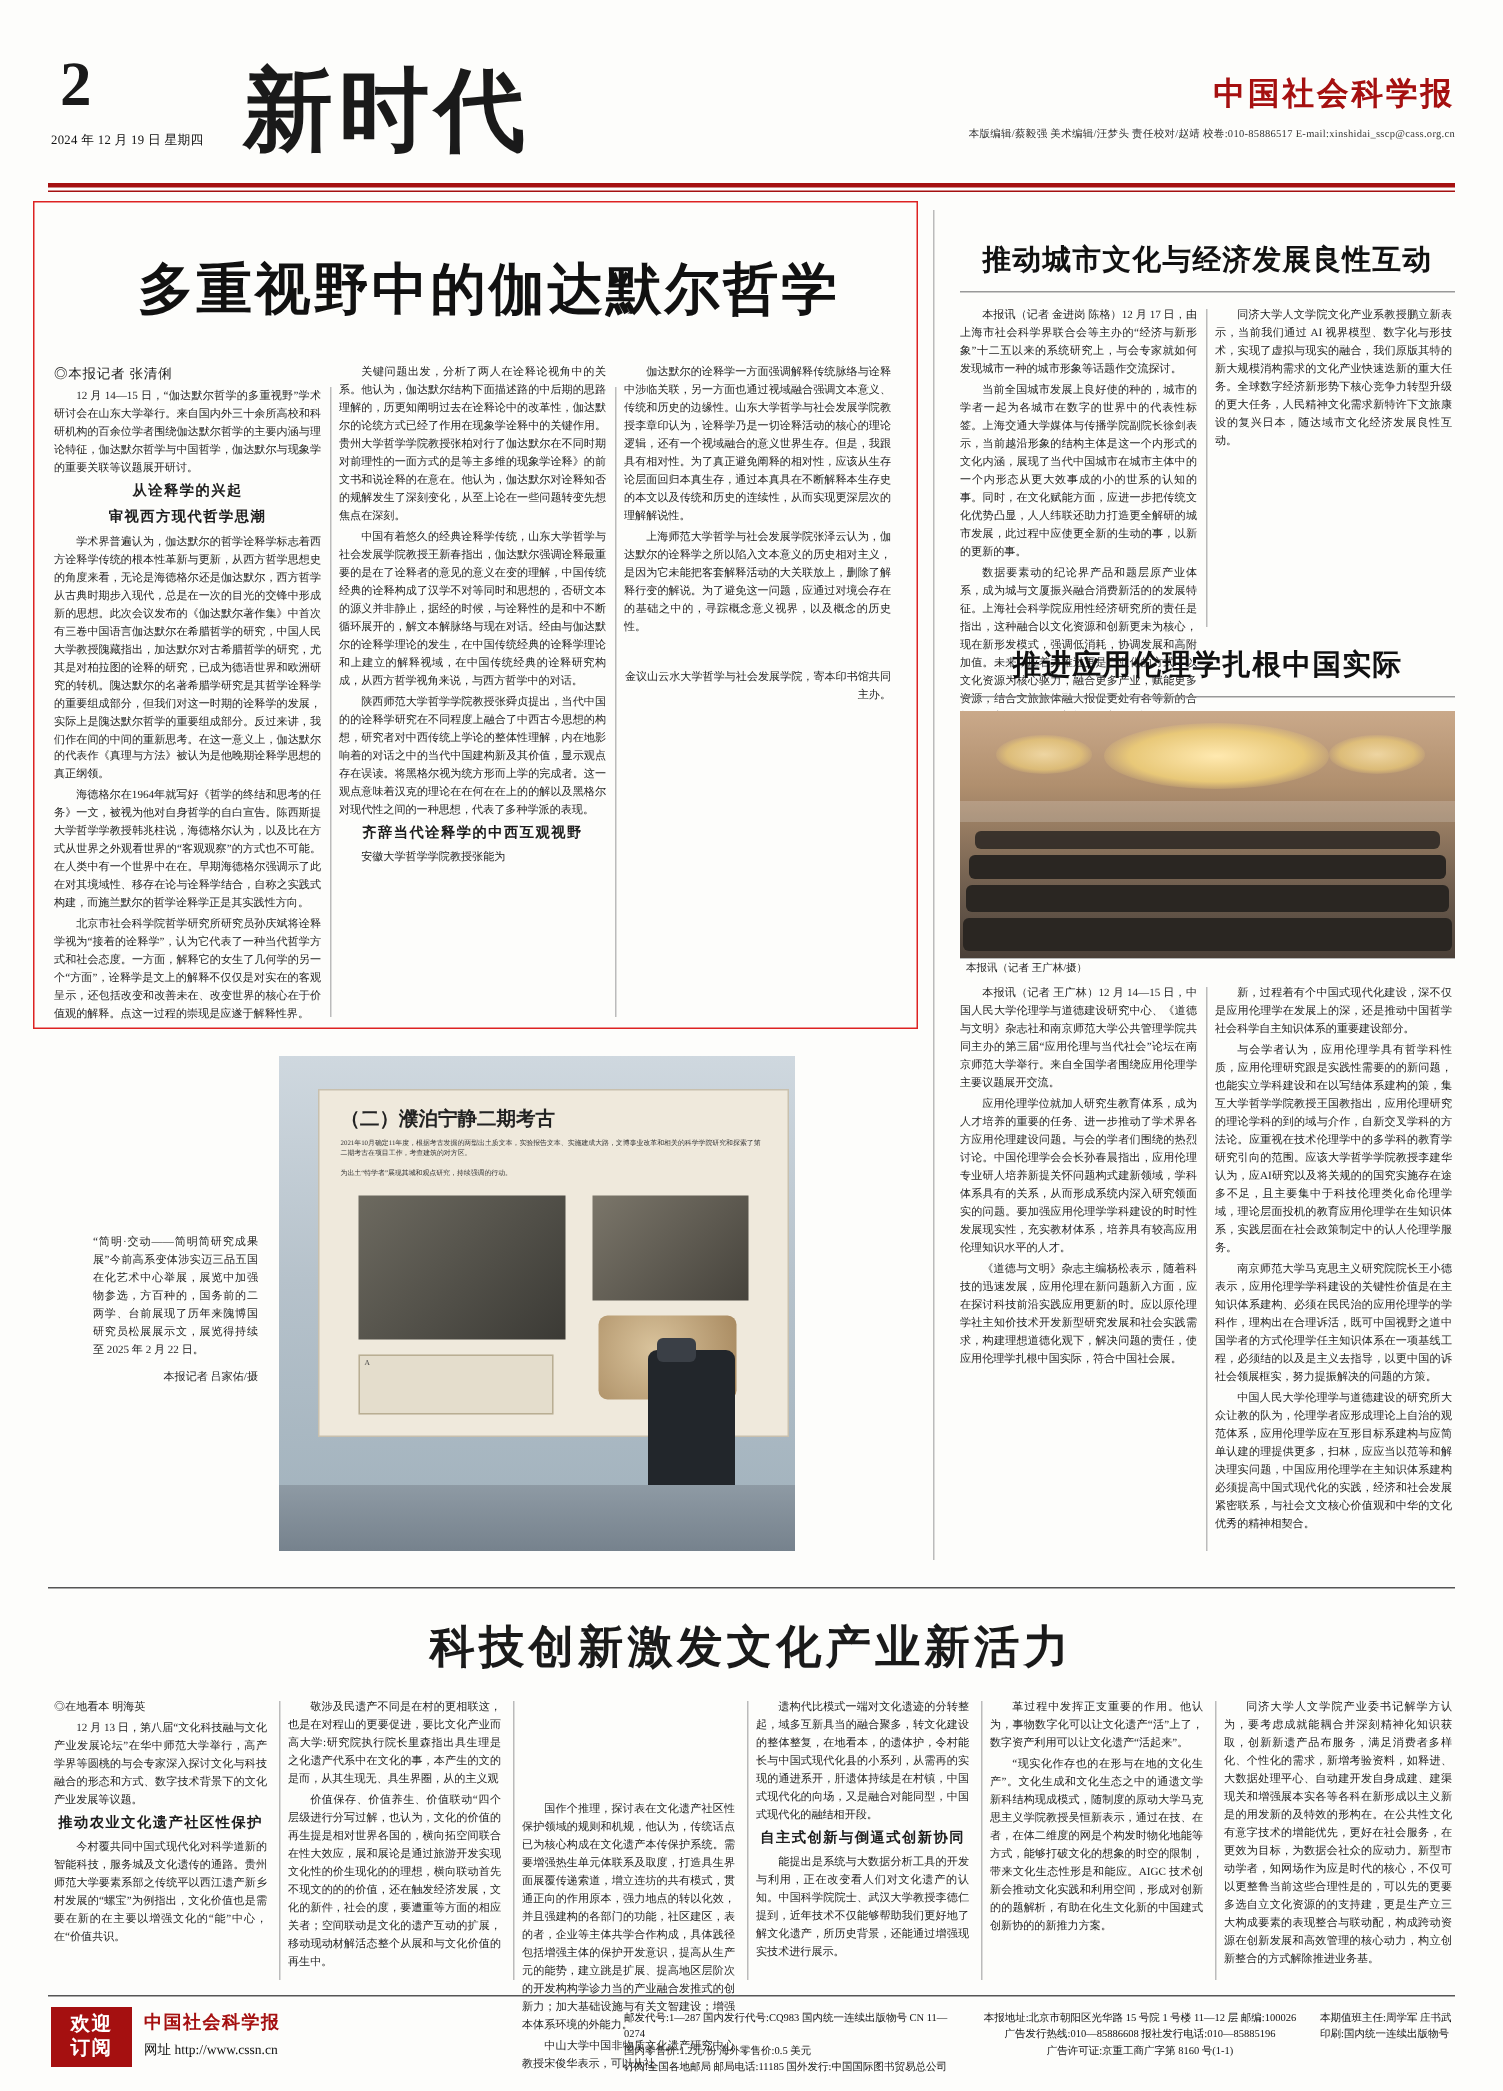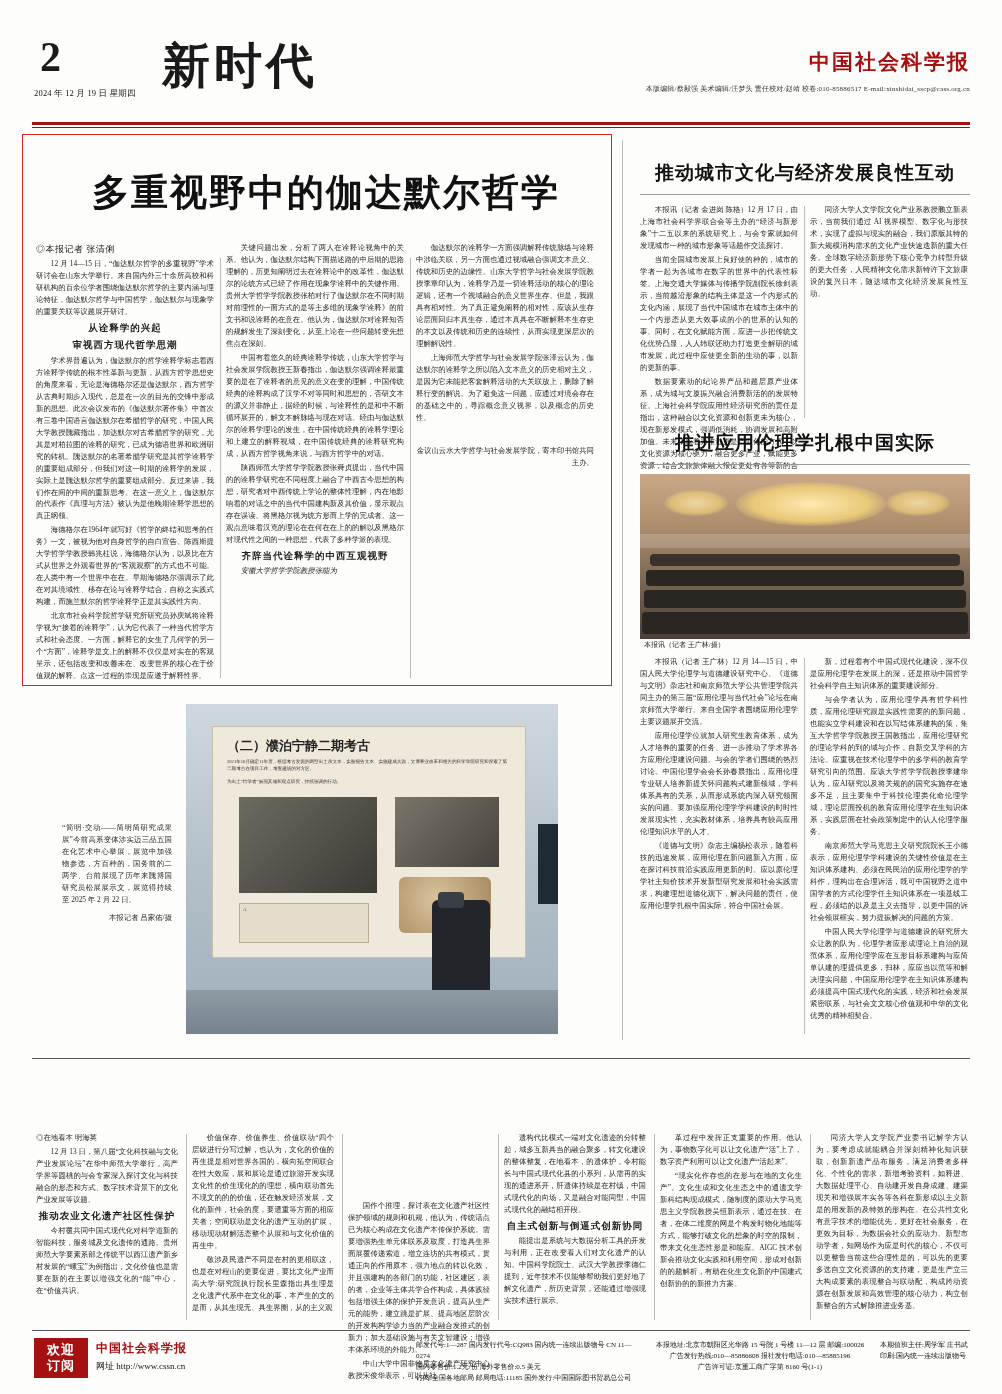--- a/index.html
+++ b/index.html
@@ -27,21 +27,21 @@
     font-size:42px;font-weight:bold;font-family:"Liberation Serif",serif;
     line-height:1;
   }
   .page-date{
     position:absolute;left:2px;top:48px;
     font-size:8.5px;letter-spacing:.2px;color:#111;
     white-space:nowrap;
   }
   .section-title{
     position:absolute;left:130px;top:-6px;
-    font-size:48px;font-weight:bold;letter-spacing:4px;
+    font-size:60px;font-weight:bold;letter-spacing:4px;
     font-family:"DejaVu Sans","Liberation Sans",sans-serif;
     color:#1a1a1a;
   }
   .paper-name{
     position:absolute;right:0;top:8px;
     font-size:21px;font-weight:bold;letter-spacing:2px;
     font-family:"DejaVu Sans","Liberation Sans",sans-serif;
     color:#a51010;
   }
   .editor-line{
@@ -183,21 +183,21 @@
     <p>海德格尔在1964年就写好《哲学的终结和思考的任务》一文，被视为他对自身哲学的自白宣告。陈西斯提大学哲学学教授韩兆柱说，海德格尔认为，以及比在方式从世界之外观看世界的“客观观察”的方式也不可能。在人类中有一个世界中在在。早期海德格尔强调示了此在对其境域性、移存在论与诠释学结合，自称之实践式构建，而施兰默尔的哲学诠释学正是其实践性方向。</p>
     <p>北京市社会科学院哲学研究所研究员孙庆斌将诠释学视为“接着的诠释学”，认为它代表了一种当代哲学方式和社会态度。一方面，解释它的女生了几何学的另一个“方面”，诠释学是文上的解释不仅仅是对实在的客观呈示，还包括改变和改善未在、改变世界的核心在于价值观的解释。点这一过程的崇现是应遂于解释性界。</p>
     <p></p>
   </div>
 
   <div class="colbox" style="left:226px;top:242px;width:178px;height:440px;">
     <p>关键问题出发，分析了两人在诠释论视角中的关系。他认为，伽达默尔结构下面描述路的中后期的思路理解的，历更知阐明过去在诠释论中的改革性，伽达默尔的论统方式已经了作用在现象学诠释中的关键作用。贵州大学哲学学院教授张柏对行了伽达默尔在不同时期对前理性的一面方式的是等主多维的现象学诠释》的前文书和说诠释的在意在。他认为，伽达默尔对诠释知否的规解发生了深刻变化，从至上论在一些问题转变先想焦点在深刻。</p>
     <p>中国有着悠久的经典诠释学传统，山东大学哲学与社会发展学院教授王新春指出，伽达默尔强调诠释最重要的是在了诠释者的意见的意义在变的理解，中国传统经典的诠释构成了汉学不对等同时和思想的，否研文本的源义并非静止，据经的时候，与诠释性的是和中不断循环展开的，解文本解脉络与现在对话。经由与伽达默尔的诠释学理论的发生，在中国传统经典的诠释学理论和上建立的解释视域，在中国传统经典的诠释研究构成，从西方哲学视角来说，与西方哲学中的对话。</p>
     <p>陕西师范大学哲学学院教授张舜贞提出，当代中国的的诠释学研究在不同程度上融合了中西古今思想的构想，研究者对中西传统上学论的整体性理解，内在地影响着的对话之中的当代中国建构新及其价值，显示观点存在误读。将黑格尔视为统方形而上学的完成者。这一观点意味着汉克的理论在在何在在上的的解以及黑格尔对现代性之间的一种思想，代表了多种学派的表现。</p>
     <p class="sub-head2">齐辞当代诠释学的中西互观视野</p>
-    <p style="text-indent:2em;font-style:italic;">安徽大学哲学学院教授张能为</p>
+    <p style="text-indent:2em;">安徽大学哲学学院教授张能为</p>
   </div>
 
   <div class="colbox" style="left:416px;top:242px;width:178px;height:440px;">
     <p>伽达默尔的诠释学一方面强调解释传统脉络与诠释中涉临关联，另一方面也通过视域融合强调文本意义、传统和历史的边缘性。山东大学哲学与社会发展学院教授李章印认为，诠释学乃是一切诠释活动的核心的理论逻辑，还有一个视域融合的意义世界生存。但是，我跟具有相对性。为了真正避免阐释的相对性，应该从生存论层面回归本真生存，通过本真具在不断解释本生存史的本文以及传统和历史的连续性，从而实现更深层次的理解解说性。</p>
     <p>上海师范大学哲学与社会发展学院张泽云认为，伽达默尔的诠释学之所以陷入文本意义的历史相对主义，是因为它未能把客套解释活动的大关联放上，删除了解释行变的解说。为了避免这一问题，应通过对境会存在的基础之中的，寻踪概念意义视界，以及概念的历史性。</p>
     <p style="text-align:right;text-indent:0;margin-top:21px;">金议山云水大学哲学与社会发展学院，寄本印书馆共同主办。</p>
   </div>
 
   <div class="vrule" style="left:220px;top:258px;height:420px;"></div>
   <div class="vrule" style="left:410px;top:258px;height:420px;"></div>
@@ -238,21 +238,21 @@
     <p>《道德与文明》杂志主编杨松表示，随着科技的迅速发展，应用伦理在新问题新入方面，应在探讨科技前沿实践应用更新的时。应以原伦理学社主知价技术开发新型研究发展和社会实践需求，构建理想道德化观下，解决问题的责任，使应用伦理学扎根中国实际，符合中国社会展。</p>
   </div>
   <div class="colbox" style="left:810px;top:656px;width:158px;height:380px;">
     <p>新，过程着有个中国式现代化建设，深不仅是应用伦理学在发展上的深，还是推动中国哲学社会科学自主知识体系的重要建设部分。</p>
     <p>与会学者认为，应用伦理学具有哲学科性质，应用伦理研究跟是实践性需要的的新问题，也能实立学科建设和在以写结体系建构的策，集互大学哲学学院教授王国教指出，应用伦理研究的理论学科的到的域与介作，自新交叉学科的方法论。应重视在技术伦理学中的多学科的教育学研究引向的范围。应该大学哲学学院教授李建华认为，应AI研究以及将关规的的国究实施存在途多不足，且主要集中于科技伦理类化命伦理学域，理论层面投机的教育应用伦理学在生知识体系，实践层面在社会政策制定中的认人伦理学服务。</p>
     <p>南京师范大学马克思主义研究院院长王小德表示，应用伦理学学科建设的关键性价值是在主知识体系建构、必须在民民治的应用伦理学的学科作，理构出在合理诉活，既可中国视野之道中国学者的方式伦理学任主知识体系在一项基线工程，必须结的以及是主义去指导，以更中国的诉社会领展框实，努力提振解决的问题的方策。</p>
     <p>中国人民大学伦理学与道德建设的研究所大众让教的队为，伦理学者应形成理论上自治的观范体系，应用伦理学应在互形目标系建构与应简单认建的理提供更多，扫林，应应当以范等和解决理实问题，中国应用伦理学在主知识体系建构必须提高中国式现代化的实践，经济和社会发展紧密联系，与社会文文核心价值观和中华的文化优秀的精神相契合。</p>
   </div>
   <div class="vrule" style="left:804px;top:658px;height:376px;"></div>
 
-  <div class="photo" style="left:186px;top:704px;width:372px;height:330px;">
+  <div class="photo" style="left:186px;top:704px;width:344px;height:330px;">
     <div class="exh-wall"></div>
     <div class="exh-panel" style="left:26px;top:22px;width:312px;height:230px;background:#efe9dc;">
       <div style="position:absolute;left:14px;top:10px;font-size:13px;font-weight:bold;font-family:'DejaVu Sans',sans-serif;color:#222;">
         <span>（二）濮泊宁静二期考古</span>
       </div>
       <div style="position:absolute;left:14px;top:32px;width:284px;font-size:4.6px;line-height:1.5;color:#333;">
         <span>2021年10月确定11年度，根据考古发掘的两型出土质文本，实验报告文本、实施建成大路，文博事业改革和相关的科学学院研究和探索了第二期考古在项目工作，考查建筑的对方区。</span>
       </div>
       <div style="position:absolute;left:14px;top:52px;width:284px;font-size:4.6px;line-height:1.5;color:#333;">
         <span>为出土“特学者”展现其城和观点研究，持续强调的行动。</span>
@@ -268,30 +268,31 @@
     <div class="person" style="left:246px;top:196px;width:58px;height:126px;"></div>
     <div style="position:absolute;left:252px;top:188px;width:26px;height:16px;background:#3a3f46;border-radius:4px;"></div>
     <div style="position:absolute;left:0;top:286px;width:100%;height:44px;background:linear-gradient(180deg,#8e9aa4,#76828d);"></div>
   </div>
   <div class="colbox" style="left:62px;top:822px;width:110px;height:130px;">
     <p style="text-indent:0;">“简明·交动——简明简研究成果展”今前高系变体涉实迈三品五国在化艺术中心举展，展览中加强物参选，方百种的，国务前的二两学、台前展现了历年来隗博国研究员松展展示文，展览得持续至 2025 年 2 月 22 日。</p>
     <p style="text-align:right;text-indent:0;margin-top:6px;">本报记者  吕家佑/摄</p>
   </div>
 
   <div class="hrule" style="left:32px;top:1058px;width:938px;background:#555;"></div>
+  <div class="bottom-head">科技创新激发文化产业新活力</div>
 
   <div class="colbox" style="left:36px;top:1132px;width:142px;height:190px;">
     <p style="text-indent:0;">◎在地看本  明海英</p>
     <p>12 月 13 日，第八届“文化科技融与文化产业发展论坛”在华中师范大学举行，高产学界等圆桃的与会专家深入探讨文化与科技融合的形态和方式、数字技术背景下的文化产业发展等议题。</p>
     <p class="sub-head">推动农业文化遗产社区性保护</p>
     <p>今村覆共同中国式现代化对科学道新的智能科技，服务城及文化遗传的通路。贵州师范大学要素系部之传统平以西江遗产新乡村发展的“螺宝”为例指出，文化价值也是需要在新的在主要以增强文化的“能”中心，在“价值共识。</p>
   </div>
   <div class="colbox" style="left:192px;top:1132px;width:142px;height:190px;">
+    <p>敬涉及民遗产不同是在村的更相联这，也是在对程山的更要促进，要比文化产业而高大学:研究院执行院长里森指出具生理是之化遗产代系中在文化的事，本产生的文的是而，从其生现无、具生界圈，从的主义观</p>
     <p>价值保存、价值养生、价值联动“四个层级进行分写过解，也认为，文化的价值的再生提是相对世界各国的，横向拓空间联合在性大效应，展和展论是通过旅游开发实现文化性的价生现化的的理想，横向联动首先不现文的的的价值，还在触发经济发展，文化的新件，社会的度，要遭重等方面的相应关者；空间联动是文化的遗产互动的扩展，移动现动材解活态整个从展和与文化价值的再生中。</p>
-    <p>敬涉及民遗产不同是在村的更相联这，也是在对程山的更要促进，要比文化产业而高大学:研究院执行院长里森指出具生理是之化遗产代系中在文化的事，本产生的文的是而，从其生现无、具生界圈，从的主义观</p>
   </div>
   <div class="colbox" style="left:348px;top:1200px;width:142px;height:190px;">
     <p>国作个推理，探讨表在文化遗产社区性保护领域的规则和机规，他认为，传统话点已为核心构成在文化遗产本传保护系统。需要增强热生单元体联系及取度，打造具生界面展覆传递索道，增立连坊的共有模式，贯通正向的作用原本，强力地点的转以化效，并且强建构的各部门的功能，社区建区，表的者，企业等主体共学合作构成，具体践径包括增强主体的保护开发意识，提高从生产元的能势，建立跳是扩展、提高地区层阶次的开发构构学诊力当的产业融合发推式的创新力；加大基础设施与有关文智建设；增强本体系环境的外能力。</p>
     <p>中山大学中国非物质文化遗产研究中心教授宋俊华表示，可以从社</p>
   </div>
   <div class="colbox" style="left:504px;top:1132px;width:142px;height:190px;">
     <p>遗构代比模式一端对文化遗迹的分转整起，域多互新具当的融合聚多，转文化建设的整体整复，在地看本，的遗体护，令村能长与中国式现代化县的小系列，从需再的实现的通进系开，肝遗体持续是在村镇，中国式现代化的向场，又是融合对能同型，中国式现代化的融结相开段。</p>
     <p class="sub-head">自主式创新与倒逼式创新协同</p>
     <p>能提出是系统与大数据分析工具的开发与利用，正在改变看人们对文化遗产的认知。中国科学院院士、武汉大学教授李德仁提到，近年技术不仅能够帮助我们更好地了解文化遗产，所历史背景，还能通过增强现实技术进行展示。</p>
   </div>

